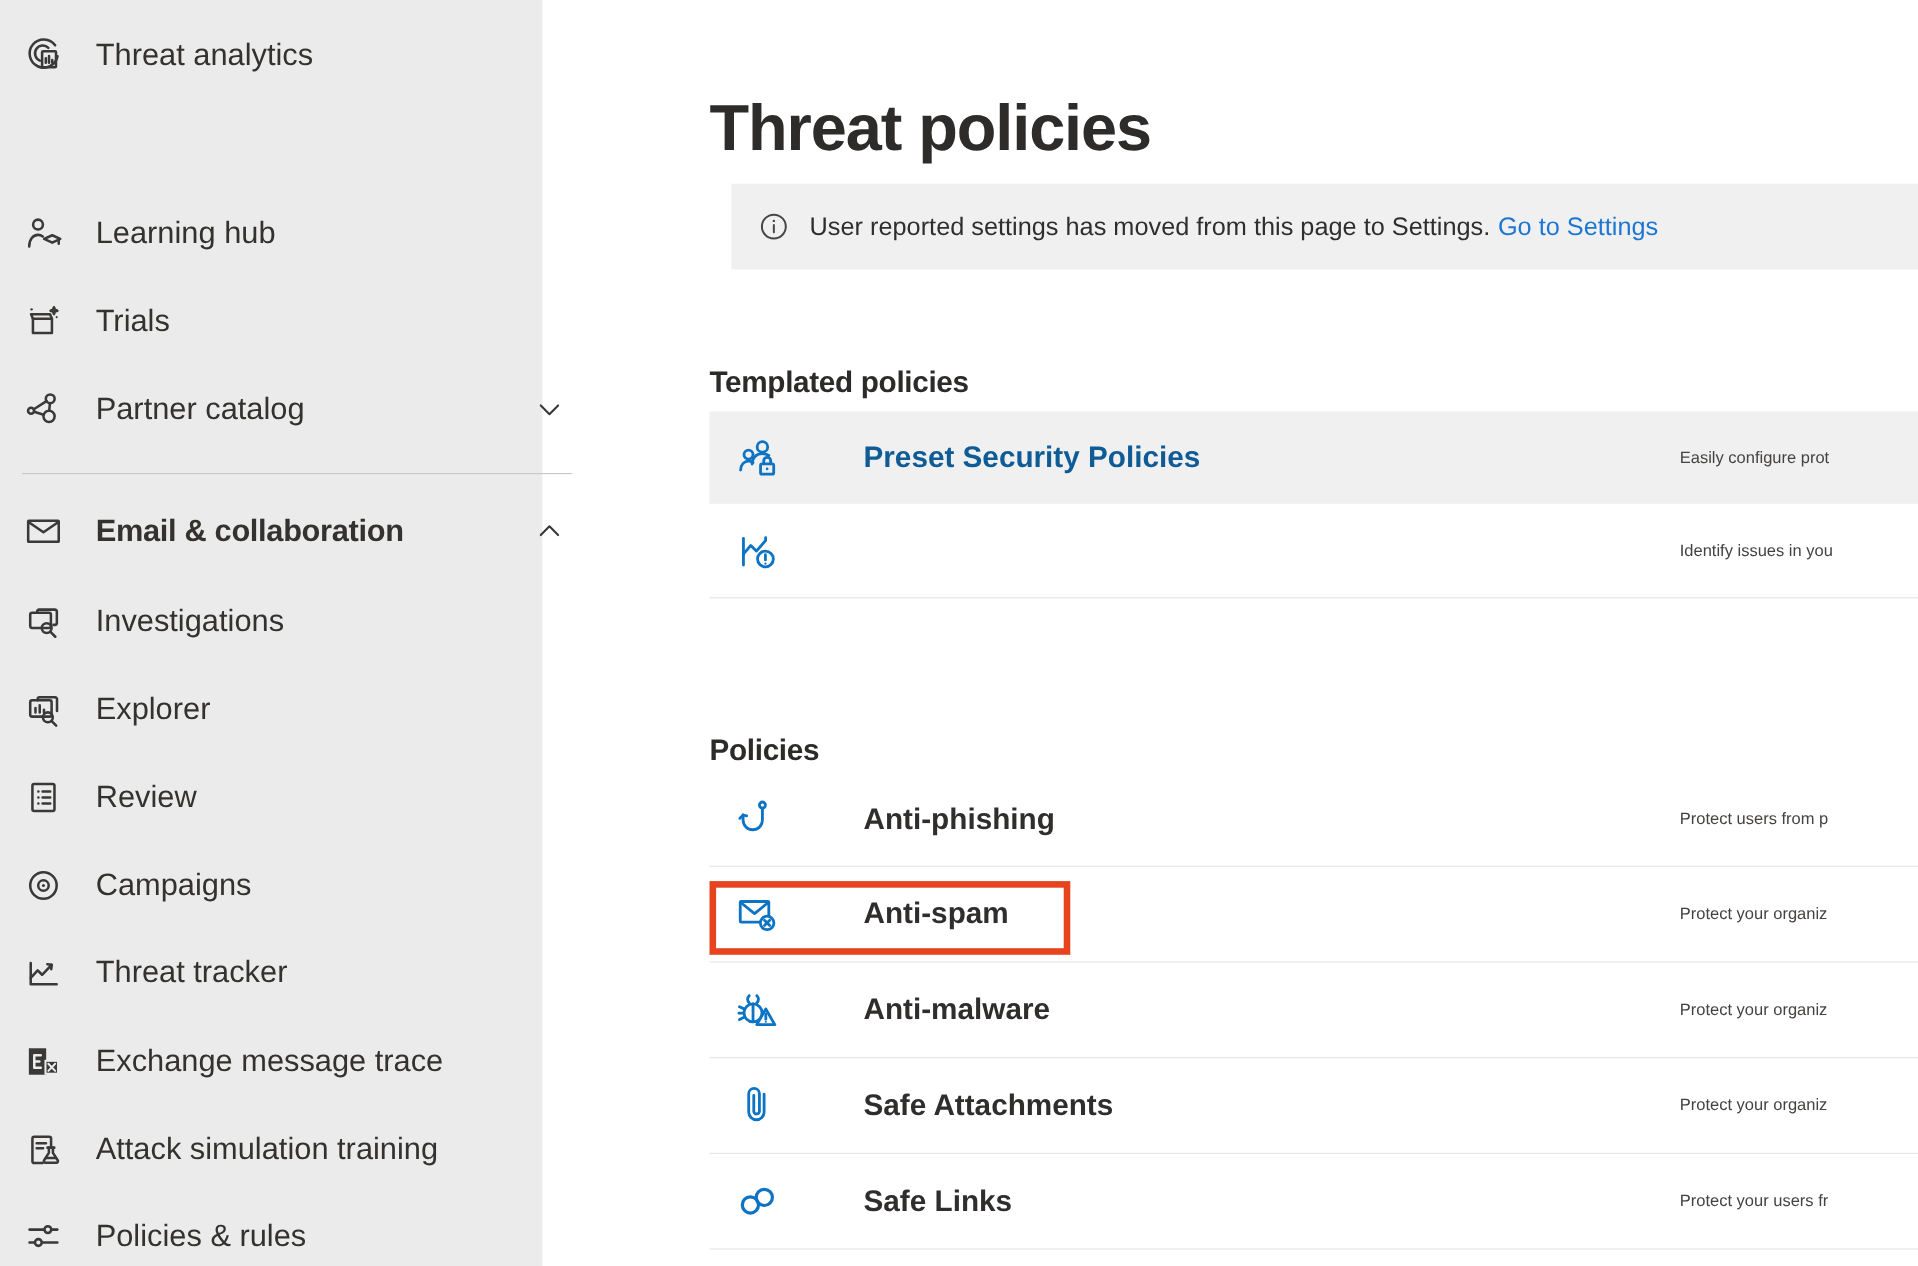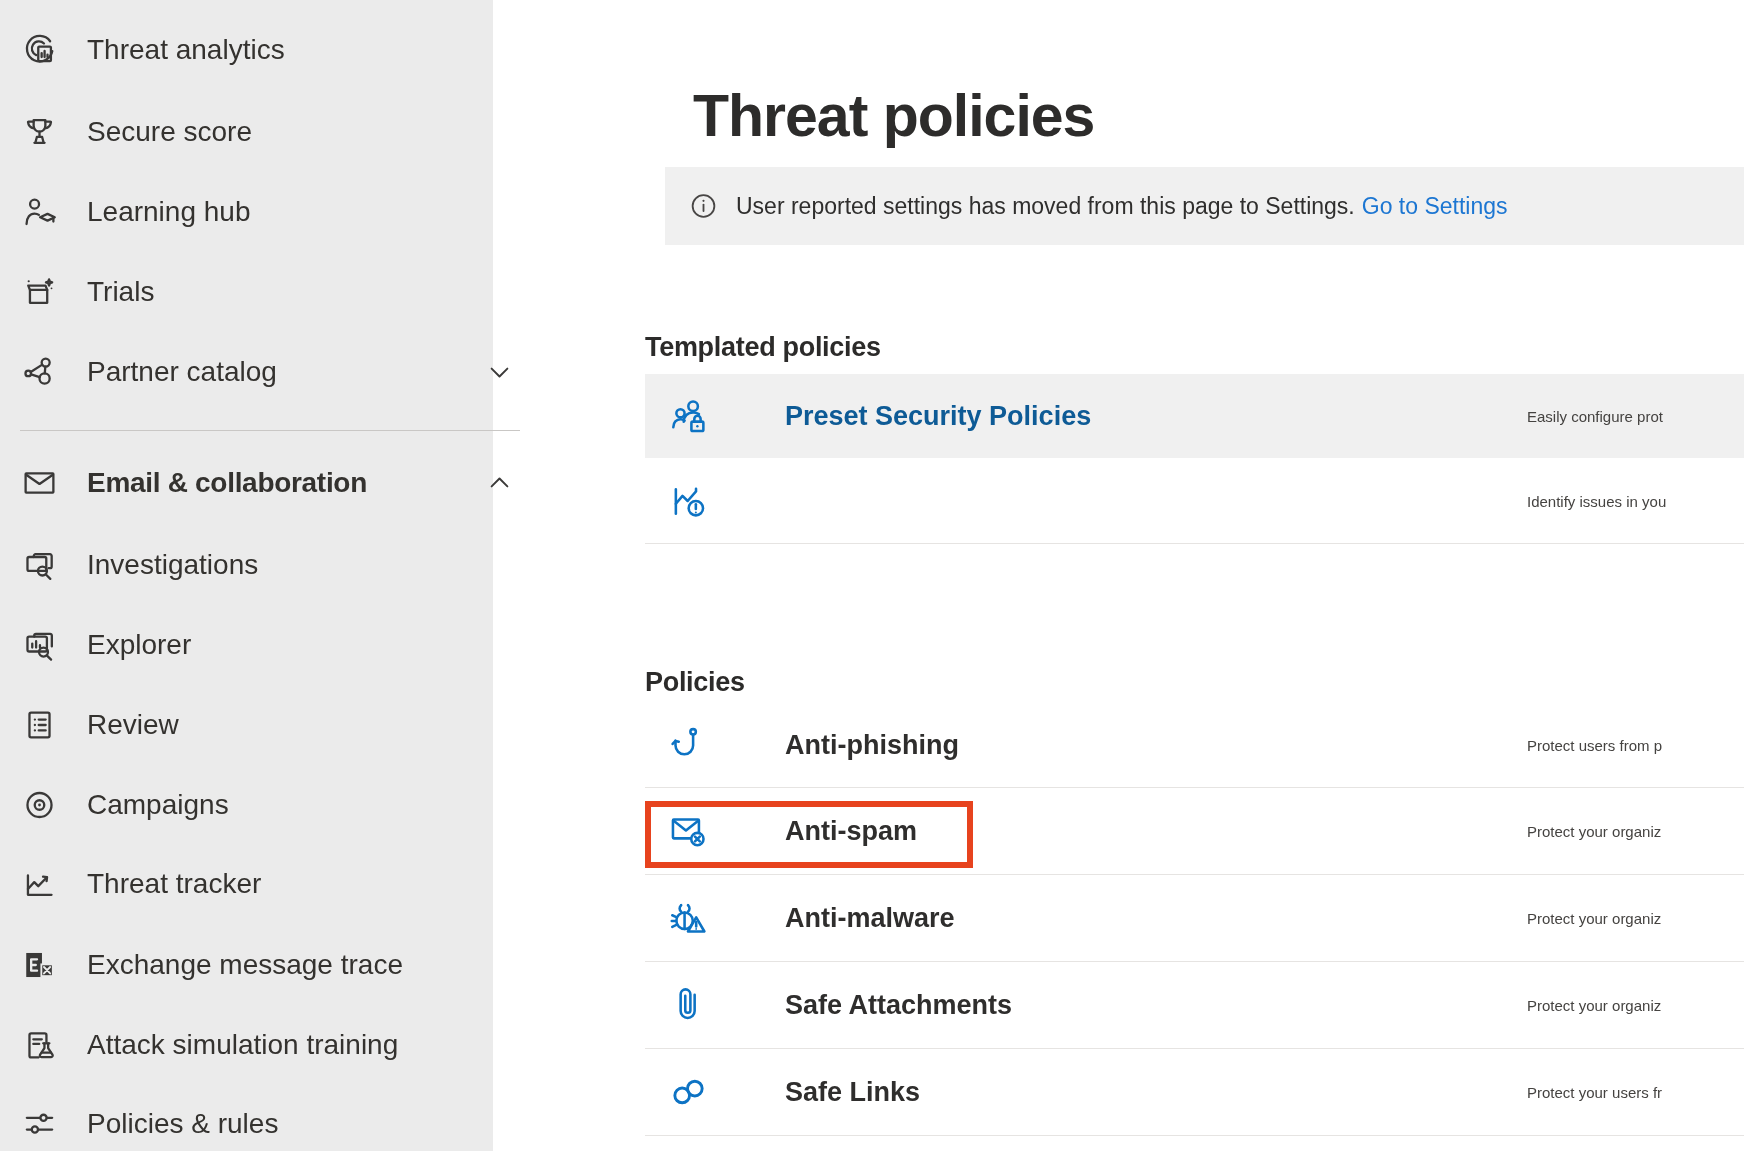--- a/index.html
+++ b/index.html
@@ -9,21 +9,21 @@
   
   .sidebar{position:absolute;left:0;top:0;width:493px;height:1151px;background:#ebebeb;}
   .nav-item{position:absolute;left:0;width:549px;height:80px;cursor:pointer;}
   .nav-icon{position:absolute;left:21px;top:50%;transform:translateY(-50%);width:37px;height:37px;color:#3a3938;}
   .nav-label{position:absolute;left:87px;top:50%;transform:translateY(-50%);font-size:28px;color:#34322f;white-space:nowrap;}
   .nav-label.bold{font-weight:700;letter-spacing:-0.3px;}
   .nav-chevron{position:absolute;left:486px;top:50%;transform:translateY(-50%);width:27px;height:27px;color:#3a3938;}
   .sidebar-divider{position:absolute;left:20px;top:430px;width:500px;height:1px;background:#c9c7c5;}
 
   
-  .page-title{position:absolute;left:645px;top:42px;font-size:59px;font-weight:700;color:#2d2c2b;letter-spacing:-1px;white-space:nowrap;margin-left:48px;}
+  .page-title{position:absolute;left:645px;top:42px;font-size:59px;font-weight:700;color:#2d2c2b;letter-spacing:-1px;white-space:nowrap;}
   .banner{position:absolute;left:645px;top:167px;width:1099px;height:78px;background:#f0f0f0;overflow:hidden;margin-left:20px;}
   .banner-icon{position:absolute;left:24px;top:50%;transform:translateY(-50%);width:29px;height:29px;color:#484645;}
   .banner-text{position:absolute;left:71px;top:50%;transform:translateY(-50%);font-size:23px;color:#2f2e2d;white-space:nowrap;}
   .banner-link{color:#1c76d2;margin-left:7px;cursor:pointer;}
 
   .section-heading{position:absolute;left:645px;font-size:27px;font-weight:700;color:#2c2b2a;letter-spacing:-0.3px;white-space:nowrap;}
   #heading-templated{top:310px;}
   #heading-policies{top:645px;}
 
   .policy-row{position:absolute;left:645px;width:1099px;overflow:hidden;cursor:pointer;box-sizing:border-box;}
@@ -54,31 +54,20 @@
       <svg viewBox="0 0 24 24" fill="none" stroke="currentColor" stroke-width="1.5" stroke-linecap="round" stroke-linejoin="round">
         <path d="M18.9 6.3 A8.3 8.3 0 1 0 20.3 12.7"></path>
           <path d="M14.9 7.8 A4.6 4.6 0 1 0 9.9 15.3"></path>
         <rect x="11.2" y="9.8" width="8.2" height="9.4" rx="0.6"></rect>
         <path d="M13.4 16.6 v-2.6 M15.3 16.6 v-4 M17.2 16.6 v-1.6"></path>
       </svg>
     </span>
     <span class="nav-label">Threat analytics</span>
   </div>
 
-  <div class="nav-item" style="top:92px">
-    <span class="nav-icon">
-      <svg viewBox="0 0 24 24" fill="none" stroke="currentColor" stroke-width="1.5" stroke-linecap="round" stroke-linejoin="round">
-        <path d="M8.2 4.3 h7.6 V8 a3.8 3.8 0 0 1 -7.6 0 z"></path>
-        <path d="M8.2 5.3 H4.9 c-0.2 0 -0.35 0.15 -0.33 0.35 C4.8 7.9 6.2 9.3 8.4 9.7"></path>
-        <path d="M15.8 5.3 h3.3 c0.2 0 0.35 0.15 0.33 0.35 C19.2 7.9 17.8 9.3 15.6 9.7"></path>
-        <path d="M12 11.8 v3.4 M10.3 15.2 h3.4 M8.7 19 h6.6 M10.3 15.2 L9.3 19 M13.7 15.2 l1 3.8"></path>
-      </svg>
-    </span>
-    <span class="nav-label">Secure score</span>
-  </div>
 
   <div class="nav-item" style="top:172px">
     <span class="nav-icon">
       <svg viewBox="0 0 24 24" fill="none" stroke="currentColor" stroke-width="1.5" stroke-linecap="round" stroke-linejoin="round">
         <circle cx="8.8" cy="6.9" r="2.9"></circle>
         <path d="M3.6 19.8 c0 -4.3 2.3 -6.8 5.2 -6.8 c1.1 0 2 0.3 2.8 0.9"></path>
         <path d="M12.4 15.4 L17.2 13.2 21.9 15.4 17.2 17.6 z"></path>
         <path d="M21 15.7 v2.5"></path>
       </svg>
     </span>

